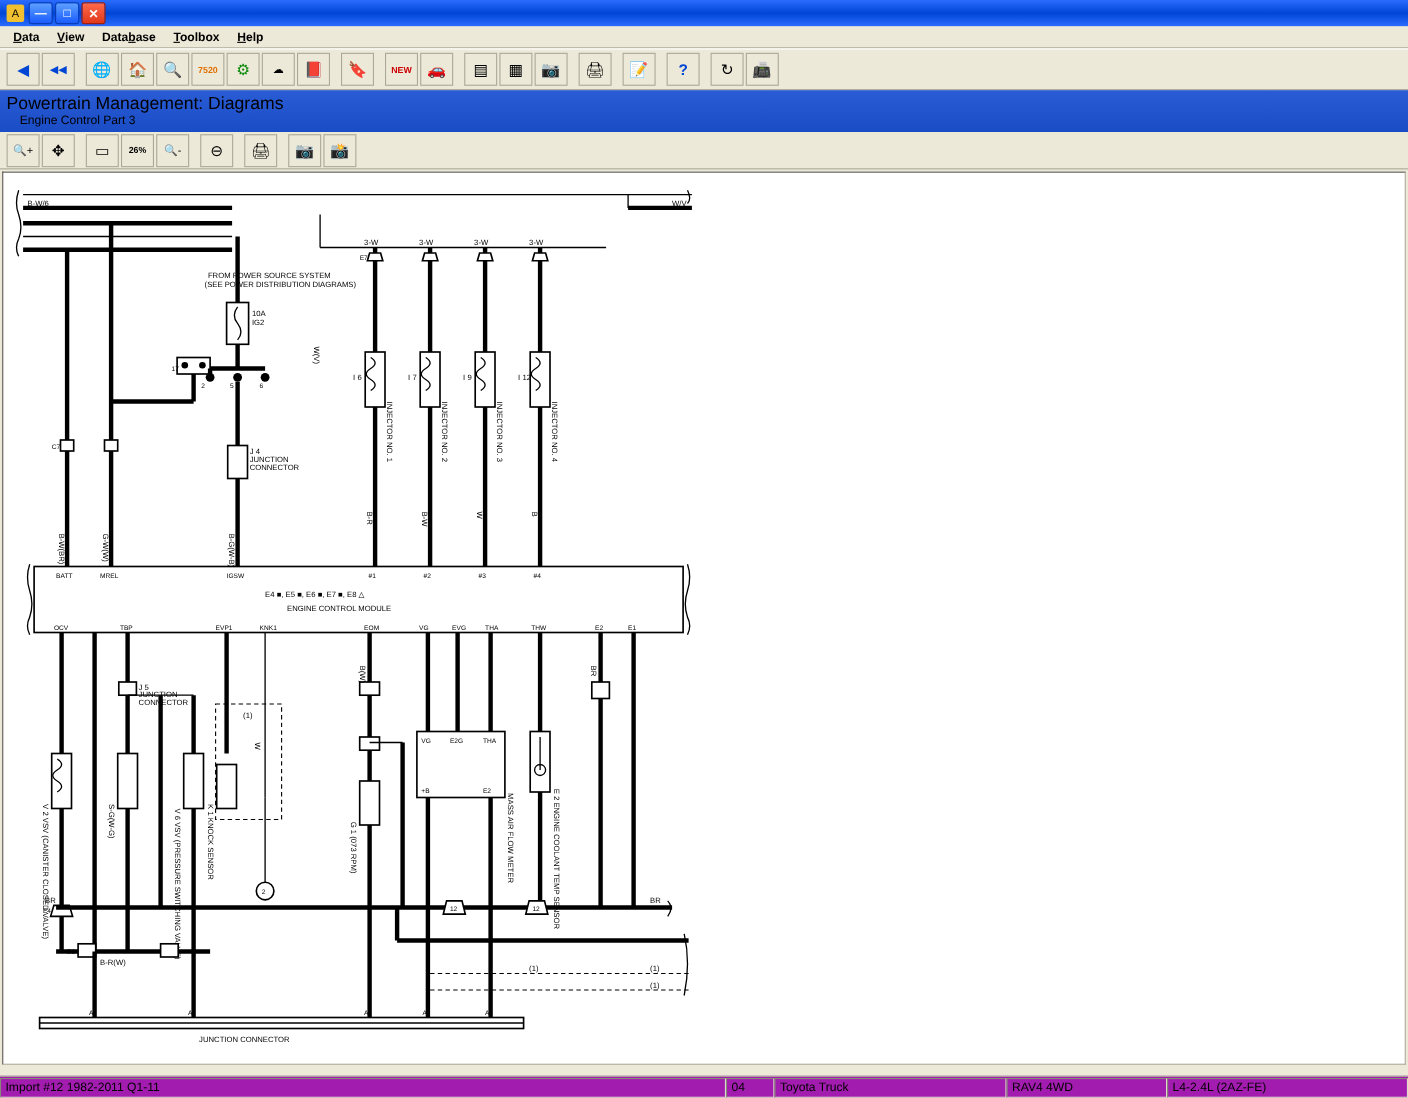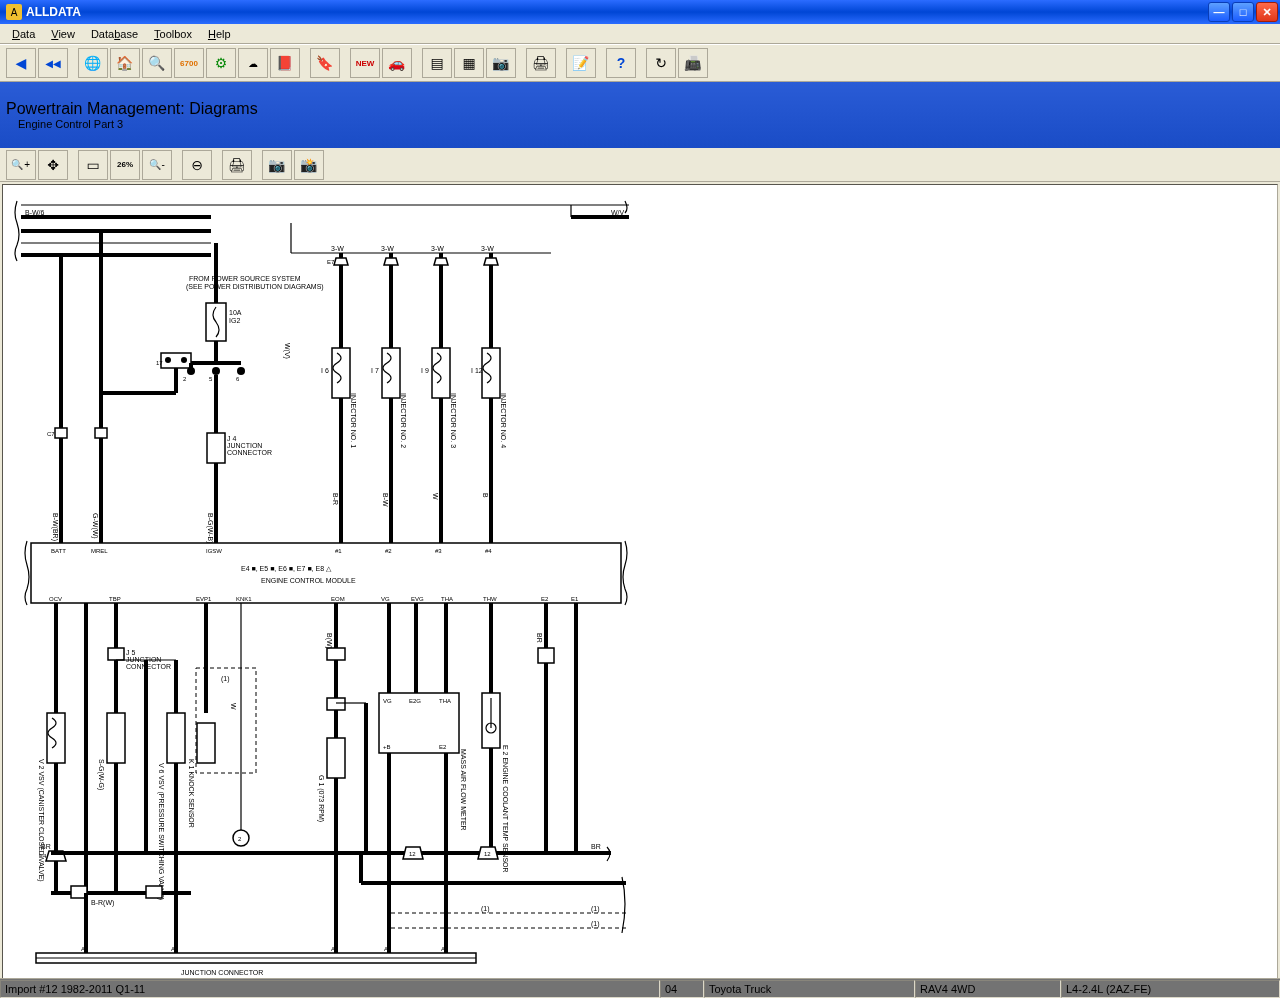--- a/index.html
+++ b/index.html
@@ -8,54 +8,53 @@
 
 .title-bar { height:24px; background:linear-gradient(to bottom,#2b6cff 0%,#0046d5 50%,#2b6cff 100%); display:flex; align-items:center; padding:0 2px; color:#fff; }
 .title-bar .app-icon { width:16px; height:16px; background:#f0c030; margin:0 4px; border-radius:2px; display:flex; align-items:center; justify-content:center; font-size:10px; color:#000; }
 .title-bar .title-text { font-size:12px; font-weight:bold; flex:1; }
 .title-bar .win-btns { display:flex; gap:2px; }
 .title-bar .win-btn { width:22px; height:20px; border-radius:3px; display:flex; align-items:center; justify-content:center; font-size:11px; font-weight:bold; color:#fff; cursor:pointer; }
 .win-min,.win-max { background:linear-gradient(to bottom,#5da0ff,#1a5cff); border:1px solid #0a3db5; }
 .win-close { background:linear-gradient(to bottom,#ff6a4a,#e0381a); border:1px solid #a01c0a; }
 
 
-.menu-bar { height:20px; background:#ece9d8; display:flex; align-items:center; padding:0 4px; border-bottom:1px solid #aca899; }
+.menu-bar { height:20px; background:#ece9d8; display:flex; align-items:center; padding:0 4px; border-bottom:1px solid #aca899;font-weight:bold; }
 .menu-item { font-size:11px; padding:2px 8px; cursor:pointer; }
 .menu-item .ul { text-decoration:underline; }
 
 
 .main-toolbar { height:38px; background:#ece9d8; border-top:1px solid #fff; border-bottom:1px solid #aca899; display:flex; align-items:center; padding:0 6px; gap:2px; }
 .tb-btn { width:30px; height:30px; border:1px solid #aca899; background:#ece9d8; display:flex; align-items:center; justify-content:center; cursor:pointer; font-size:14px; }
 .tb-sep { width:6px; }
 
 
-.section-hdr { background:linear-gradient(to bottom,#2a5cd6,#1a4cc6); color:#000; padding:18px 6px; }
+.section-hdr { background:linear-gradient(to bottom,#2a5cd6,#1a4cc6); color:#000; padding:4px 6px; }
 .section-hdr .line1 { font-size:16px; color:#000; background:transparent; }
 .section-hdr .line2 { font-size:11px; color:#000;margin-left:12px; }
 
 
 .diag-toolbar { height:34px; background:#ece9d8; border-bottom:1px solid #aca899; display:flex; align-items:center; padding:0 6px; gap:2px; }
 
 
 .diag-area { background:#fff; height:812px; position:relative; overflow:hidden; border:1px inset #aca899; margin:2px; }
 .diag-svg { position:absolute; left:8px; top:8px; }
 
 
-.status-bar { position:absolute; bottom:0; left:0; right:0; height:20px; background:#737373; border-top:1px solid #aca899; display:flex; align-items:center; font-size:11px; }
+.status-bar { position:absolute; bottom:0; left:0; right:0; height:20px; background:#a21caf; border-top:1px solid #aca899; display:flex; align-items:center; font-size:11px; }
 .status-cell { border:1px inset #dcd8c8; height:18px; padding:1px 4px; display:flex; align-items:center; }
 
 
 .ic-blue{color:#0046d5;} .ic-grn{color:#0a8a0a;} .ic-red{color:#c00;} .ic-yel{color:#c8a000;} .ic-org{color:#e07000;}
 </style>
 </head>
 <body>
 
 <div class="title-bar">
   <div class="app-icon">A</div>
-  <div class="title-text">ALLDATA</div>
   <div class="win-btns">
     <div class="win-btn win-min">—</div>
     <div class="win-btn win-max">□</div>
     <div class="win-btn win-close">✕</div>
   </div>
 </div>
 
 <div class="menu-bar">
   <div class="menu-item"><span class="ul">D</span><span></span>ata</div>
   <div class="menu-item"><span class="ul">V</span>iew</div>
@@ -64,21 +63,21 @@
   <div class="menu-item"><span class="ul">H</span>elp</div>
 </div>
 
 <div class="main-toolbar">
   <div class="tb-btn ic-blue">◀</div>
   <div class="tb-btn ic-blue" style="font-size:10px">◀◀</div>
   <div class="tb-sep"></div>
   <div class="tb-btn">🌐</div>
   <div class="tb-btn ic-yel">🏠</div>
   <div class="tb-btn">🔍</div>
-  <div class="tb-btn ic-org" style="font-size:8px;font-weight:bold">6700</div>
+  <div class="tb-btn ic-org" style="font-size:8px;font-weight:bold">7520</div>
   <div class="tb-btn ic-grn">⚙</div>
   <div class="tb-btn" style="font-size:10px">☁</div>
   <div class="tb-btn ic-red">📕</div>
   <div class="tb-sep"></div>
   <div class="tb-btn">🔖</div>
   <div class="tb-sep"></div>
   <div class="tb-btn ic-red" style="font-size:8px;font-weight:bold">NEW</div>
   <div class="tb-btn ic-red">🚗</div>
   <div class="tb-sep"></div>
   <div class="tb-btn">▤</div>

